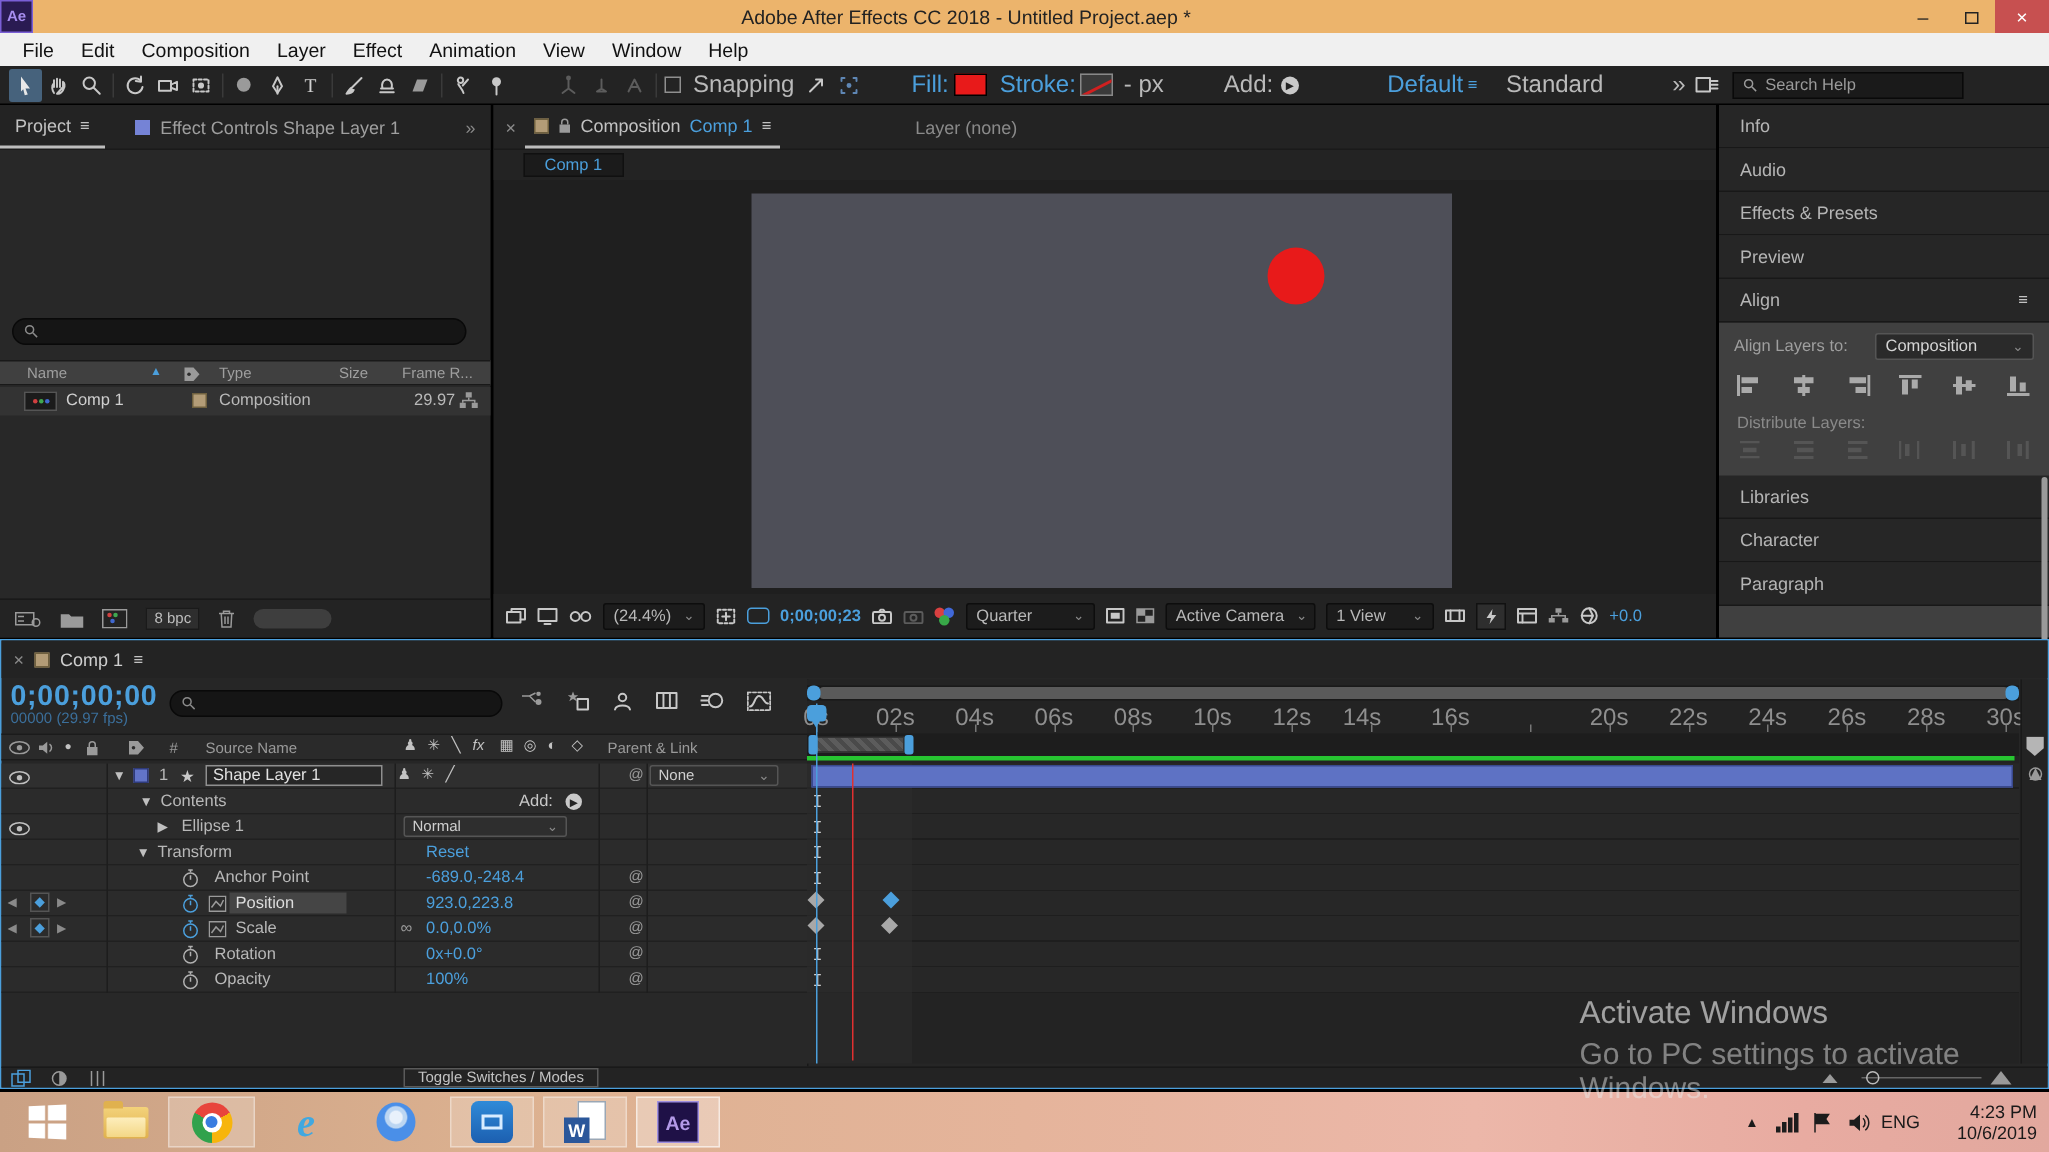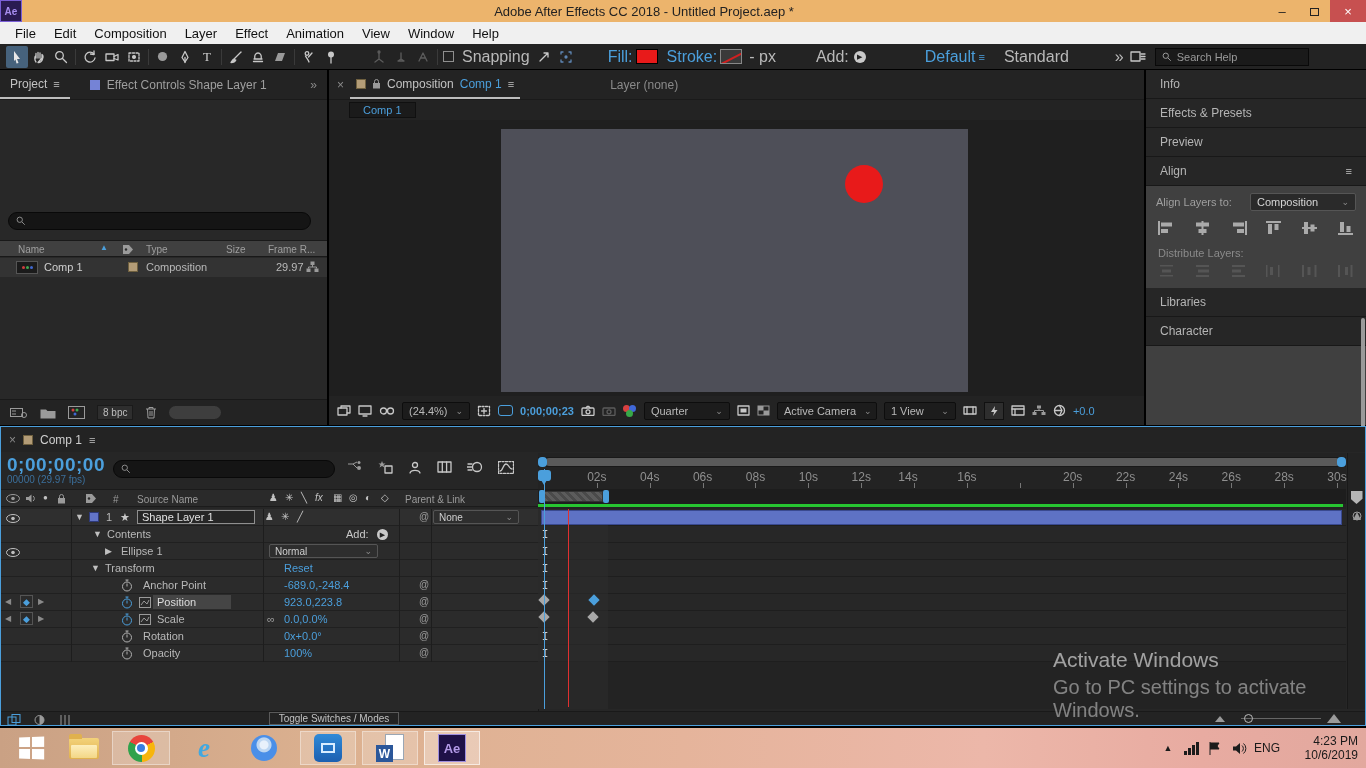--- a/index.html
+++ b/index.html
@@ -83,21 +83,21 @@
 .pick{position:absolute;left:418px;top:2px;color:#9a9a9a;font-size:10px}
 .name-box{position:absolute;left:136px;top:1px;width:118px;height:14px;border:1px solid #8f8f8f;background:#262626;color:#e2e2e2;display:flex;align-items:center;padding:0 4px}
 .pos-box{position:absolute;left:152px;top:1px;width:78px;height:14px;background:#454545;color:#ddd;display:flex;align-items:center;padding:0 4px}
 .mini-drop{position:absolute;top:1px;height:14px;background:#2e2e2e;border:1px solid #555;border-radius:2px;display:flex;align-items:center;justify-content:space-between;padding:0 5px;font-size:10px;color:#cfcfcf}
 .vline{position:absolute;top:82px;height:153px;width:1px;background:#1d1d1d}
 #track{position:absolute;left:537px;top:26px;width:808px;height:256px;background:#232323}
 .nav-bar{position:absolute;left:0;top:4px;width:808px;height:10px;background:#191919}
 .nav-bar .bar{position:absolute;left:8px;top:1px;width:793px;height:8px;background:#5a5a5a;border-radius:3px}
 .nav-cap{position:absolute;top:0;width:9px;height:10px;background:#4b9fdc;border-radius:4px}
 .ruler{position:absolute;left:0;top:16px;width:808px;height:20px}
-.tick-label{position:absolute;top:1px;transform:translateX(-50%);font-size:12px;color:#8f8f8f}
+.tick-label{position:absolute;top:1px;transform:translateX(-50%);font-size:16px;color:#8f8f8f}
 .tick-mark{position:absolute;top:14px;width:1px;height:5px;background:#777}
 .workarea{position:absolute;left:0;top:36px;width:808px;height:15px;background:#1d1d1d}
 .wa-bar{position:absolute;left:5px;top:2px;width:60px;height:11px;background:repeating-linear-gradient(45deg,#5c5c5c 0 3px,#4a4a4a 3px 6px);border:1px solid #333}
 .wa-cap{position:absolute;top:1px;width:6px;height:13px;background:#4b9fdc;border-radius:2px}
 .green-line{position:absolute;left:0;top:51px;width:805px;height:3px;background:#27c531}
 .track-rows{position:absolute;left:0;top:56px;width:808px;height:153px;background:repeating-linear-gradient(180deg,#272727 0 16px,#1e1e1e 16px 17px)}
 .work-col{position:absolute;left:0;top:56px;width:70px;height:200px;background:#2e2e2e;opacity:.55}
 .layer-bar{position:absolute;left:3px;top:57px;width:801px;height:15px;background:#5e72c4;border:1px solid #39498f}
 .ibeam{position:absolute;width:8px;text-align:center;color:#d0d0d0;font:11px "DejaVu Sans Mono",monospace;line-height:11px}
 .kf{position:absolute;width:8px;height:8px;transform:rotate(45deg)}
@@ -107,21 +107,21 @@
 .red-line{position:absolute;left:30px;top:56px;width:1px;height:198px;background:#e03030}
 #tl-right{position:absolute;left:1346px;top:26px;width:18px;height:256px;background:#232323;border-left:1px solid #191919}
 .marker-bin{width:12px;height:13px;background:#b5b5b5;clip-path:polygon(0 0,100% 0,100% 60%,50% 100%,0 60%);margin:38px auto 0}
 .tl-bottom{position:absolute;left:0;top:284px;width:1364px;height:14px;background:#232323;border-top:1px solid #191919}
 .toggle-btn{position:absolute;left:268px;top:0;width:130px;height:13px;border:1px solid #5a5a5a;color:#c2c2c2;font-size:10px;display:flex;align-items:center;justify-content:center}
 .mtn{display:inline-block;width:0;height:0;border-left:5px solid transparent;border-right:5px solid transparent;border-bottom:6px solid #9a9a9a}
 .mtn.big{border-left-width:7px;border-right-width:7px;border-bottom-width:9px}
 .zoom-track{position:absolute;left:1240px;top:6px;width:80px;height:1px;background:#666}
 .zoom-knob{position:absolute;left:1243px;top:2px;width:9px;height:9px;border:1px solid #bbb;border-radius:50%}
 
-#wm{position:absolute;left:1053px;top:648px;z-index:50;pointer-events:none}
+#wm{position:absolute;left:1053px;top:664px;z-index:50;pointer-events:none}
 #wm .l1{font-size:21px;color:rgba(245,245,245,.6)}
 #wm .l2{font-size:20px;color:rgba(235,235,235,.48);margin-top:4px}
 
 #taskbar{position:absolute;left:0;top:728px;width:1366px;height:40px;background:linear-gradient(90deg,#caa184,#dcb190 25%,#e5b49b 50%,#ecb7a9 72%,#e8aba1 88%,#e2a89e)}
 .tkb{position:absolute;top:3px;height:34px;display:flex;align-items:center;justify-content:center}
 .tkb.open{background:rgba(255,255,255,.22);border:1px solid rgba(255,255,255,.38)}
 .tkb.focus{background:rgba(255,255,255,.32);border:1px solid rgba(255,255,255,.6)}
 .winlogo{display:grid;grid-template-columns:12px 12px;grid-template-rows:10px 10px;gap:2px;transform:perspective(70px) rotateY(-16deg)}
 .winlogo i{background:#fff}
 .folder{position:relative;width:30px;height:21px;background:linear-gradient(#f3d27a,#e0b14e);border-radius:2px}
@@ -513,20 +513,23 @@
     <span class="blue">+0.0</span>
   </div>
 </div>
 
 <div id="sidebar" class="panel" style="background:#404040">
   <div id="side-top">
       <div class="side-head">
         <span>Info</span>
       </div>
       <div class="side-head">
+        <span>Audio</span>
+      </div>
+      <div class="side-head">
         <span>Effects &amp; Presets</span>
       </div>
       <div class="side-head">
         <span>Preview</span>
       </div>
     </div>
   <div class="side-head">
     <span>Align</span>
     <span class="ic" style="font-size:11px">≡</span>
   </div>
@@ -601,20 +604,23 @@
         <rect x="8" y="3" width="3" height="8" fill="#555"></rect>
         <rect x="13.5" y="1" width="2" height="12" fill="#555"></rect>
       </svg>
   </div>
   <div id="side-bottom" style="margin-top:6px">
       <div class="side-head">
         <span>Libraries</span>
       </div>
       <div class="side-head">
         <span>Character</span>
+      </div>
+      <div class="side-head">
+        <span>Paragraph</span>
       </div>
     </div>
   <div class="scroll-thumb"></div>
 </div>
 
 <div id="timeline">
   <div class="tl-tabs">
     <span class="dim">×</span>
     <span class="sq-tan"></span>
     <span>Comp 1</span>

